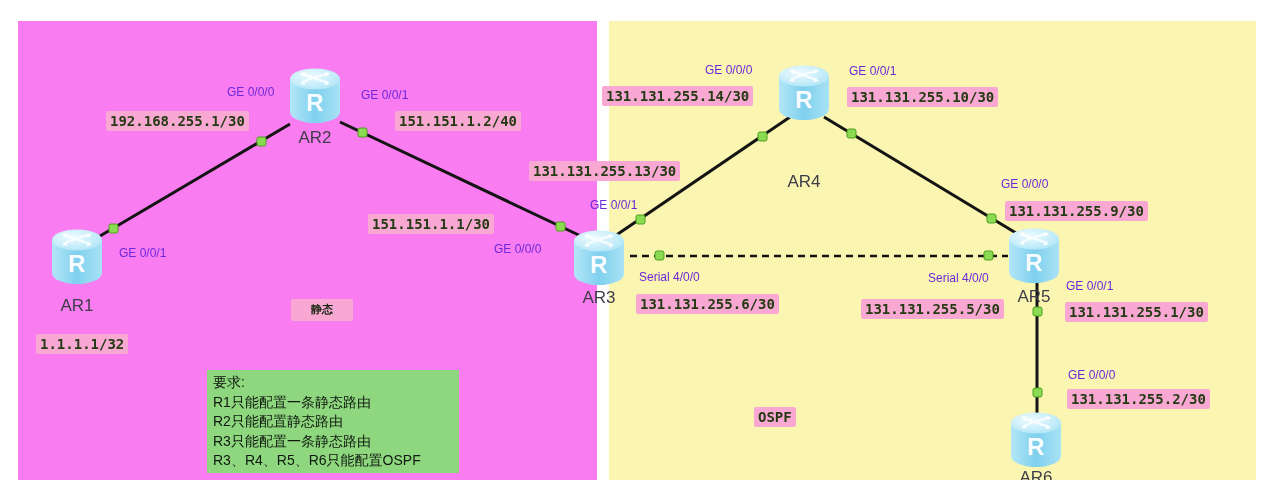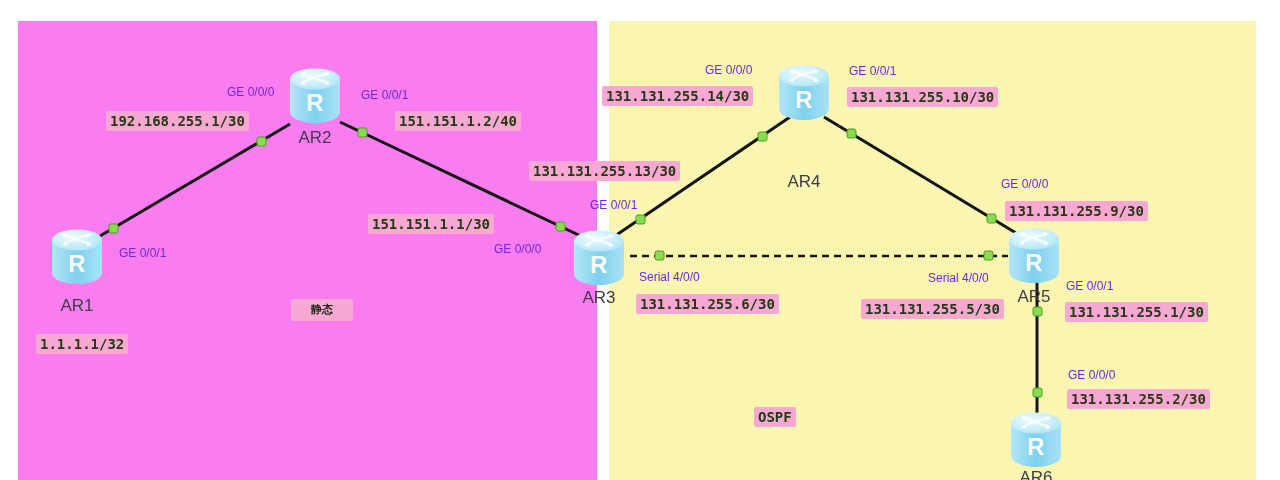--- a/index.html
+++ b/index.html
@@ -127,14 +127,21 @@
   <div class="iplabel" style="left:529px;top:161px;">131.131.255.13/30</div>
   <div class="iplabel" style="left:1005px;top:201px;">131.131.255.9/30</div>
   <div class="iplabel" style="left:636px;top:294px;">131.131.255.6/30</div>
   <div class="iplabel" style="left:861px;top:299px;">131.131.255.5/30</div>
   <div class="iplabel" style="left:1065px;top:302px;">131.131.255.1/30</div>
   <div class="iplabel" style="left:1067px;top:389px;">131.131.255.2/30</div>
 
   <div class="iplabel zonelabel static" style="left:291px;top:299px;">静态</div>
   <div class="iplabel zonelabel ospf" style="left:754px;top:407px;">OSPF</div>
 
+  <div class="reqbox">
+    <div>要求:</div>
+    <div>R1只能配置一条静态路由</div>
+    <div>R2只能配置静态路由</div>
+    <div>R3只能配置一条静态路由</div>
+    <div>R3、R4、R5、R6只能配置OSPF</div>
+  </div>
 
 </div>
 
 </body></html>

